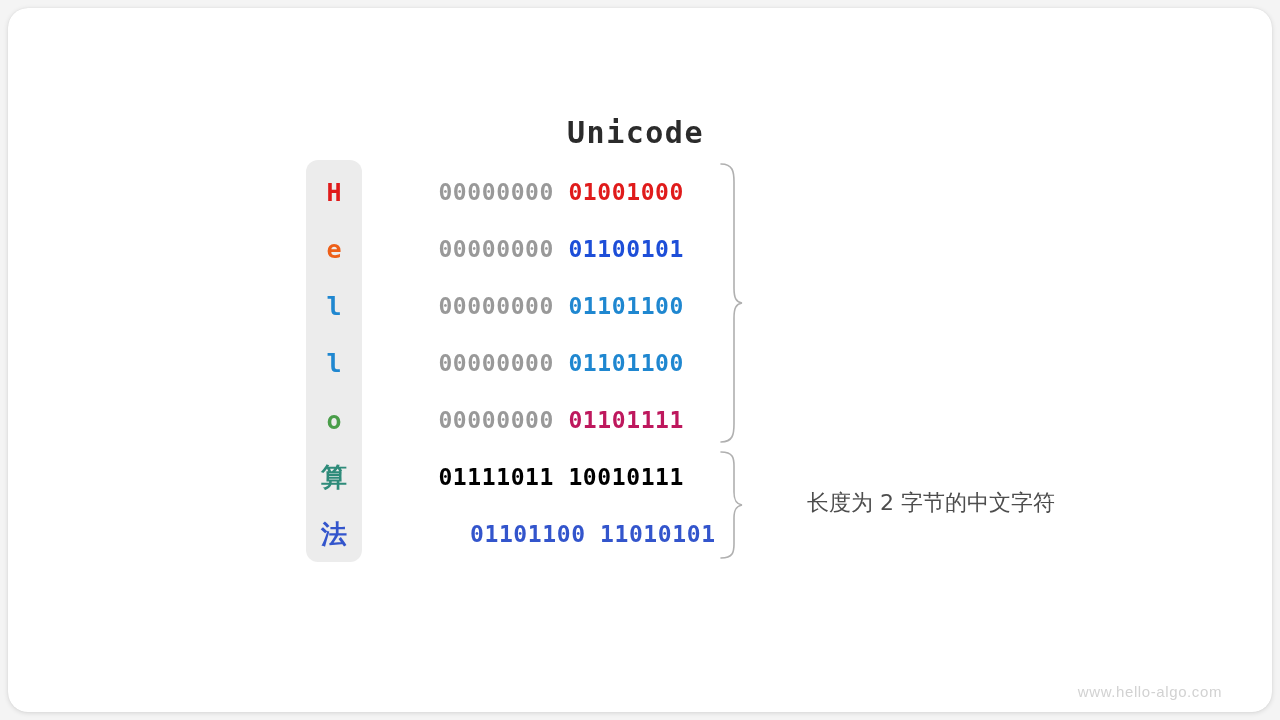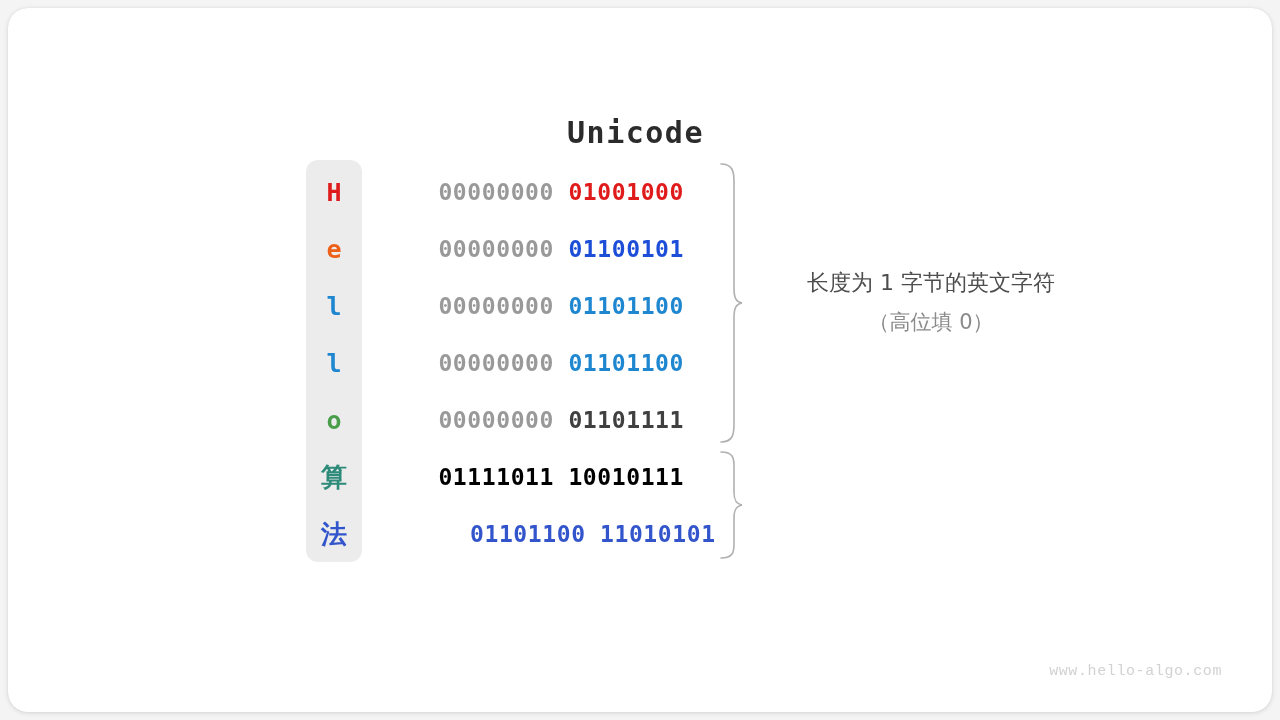--- a/index.html
+++ b/index.html
@@ -125,25 +125,25 @@
     font-size: 21px;
     color: #8a8a8a;
     margin-top: 10px;
     font-family: "DejaVu Sans", "Liberation Sans", sans-serif;
   }
 
   
   #watermark {
     position: absolute;
     right: 58px;
-    bottom: 40px;
+    bottom: 20px;
     font-size: 15px;
     color: #d2d2d2;
     letter-spacing: 0.6px;
-    font-family: Liberation Mono, monospace;
+    font-family: Liberation Sans, sans-serif;
   }
 </style>
 </head>
 <body>
 
 <div id="canvas">
 
   <div id="card"></div>
 
   <div class="col-header" id="header-char">字符</div>
@@ -154,21 +154,21 @@
   <div id="rows-layer">
       <div class="row-char" style="top: 164px; color: rgb(224, 27, 27);">H</div>
       <div class="row-bits" style="top: 164px;"><span class="bits-high">00000000 </span><span style="color: rgb(224, 27, 27);">01001000</span></div>
       <div class="row-char" style="top: 221px; color: rgb(238, 95, 24);">e</div>
       <div class="row-bits" style="top: 221px;"><span class="bits-high">00000000 </span><span style="color: #1d4ed8;">01100101</span></div>
       <div class="row-char" style="top: 278px; color: rgb(31, 135, 208);">l</div>
       <div class="row-bits" style="top: 278px;"><span class="bits-high">00000000 </span><span style="color: rgb(31, 135, 208);">01101100</span></div>
       <div class="row-char" style="top: 335px; color: rgb(31, 135, 208);">l</div>
       <div class="row-bits" style="top: 335px;"><span class="bits-high">00000000 </span><span style="color: rgb(31, 135, 208);">01101100</span></div>
       <div class="row-char" style="top: 392px; color: rgb(74, 158, 74);">o</div>
-      <div class="row-bits" style="top: 392px;"><span class="bits-high">00000000 </span><span style="color: #404040;">01101111</span></div>
+      <div class="row-bits" style="top: 392px;"><span class="bits-high">00000000 </span><span style="color: #be185d;">01101111</span></div>
       <div class="row-char cjk" style="top: 449px; color: rgb(46, 139, 122);">算</div>
       <div class="row-bits" style="top: 449px;"><span class="bits-high"></span><span style="color: #000000;">01111011 10010111</span></div>
       <div class="row-char cjk" style="top: 506px; color: rgb(51, 85, 204);">法</div>
       <div class="row-bits" style="top: 506px;"><span class="bits-high"></span><span style="color: rgb(51, 85, 204); margin-left: 38px;">01101100 11010101</span></div>
     </div>
 
   <div class="brace" id="brace-english" style="left:712px; top:162px;">
     <svg width="34" height="282" viewBox="0 0 34 282">
       <path d="M 22 2
                C 10 2, 9 10, 9 20
@@ -185,21 +185,20 @@
       <path d="M 22 2
                C 10 2, 9 8, 9 16
                L 9 42
                C 9 50, 7 54, 1 55
                C 7 56, 9 60, 9 68
                L 9 94
                C 9 102, 10 108, 22 108" fill="none" stroke="#b0b0b0" stroke-width="1.6" stroke-linecap="round" transform="translate(0,0) scale(-1,1) translate(-31,0)"></path>
     </svg>
   </div>
 
-  <div class="annotation" id="annotation-english" style="left:770px; top:268px; width:322px;">
-    <div class="line1">长度为 1 字节的英文字符</div>
-    <div class="line2">（高位填 0）</div>
+
+  <div class="annotation" id="annotation-chinese" style="left:770px; top:488px; width:322px;">
+    <div class="line1">长度为 2 字节的中文字符</div>
   </div>
 
-
   <div id="watermark">www.hello-algo.com</div>
 
 </div>
 
 </body></html>

